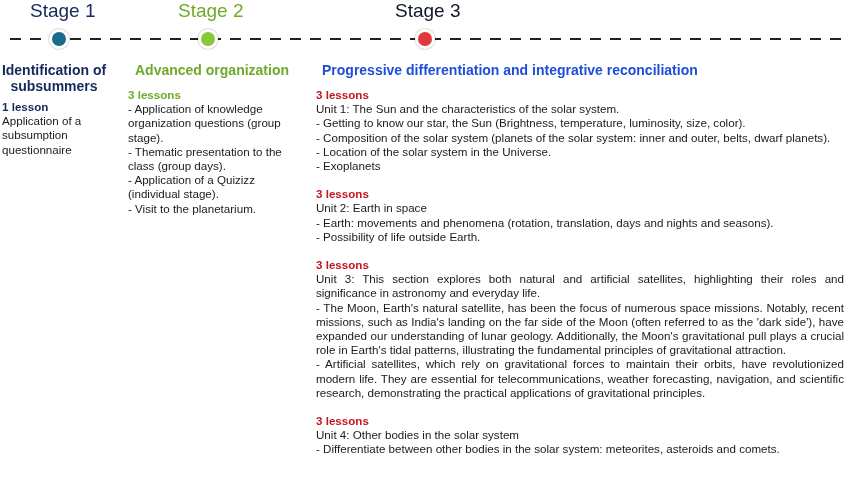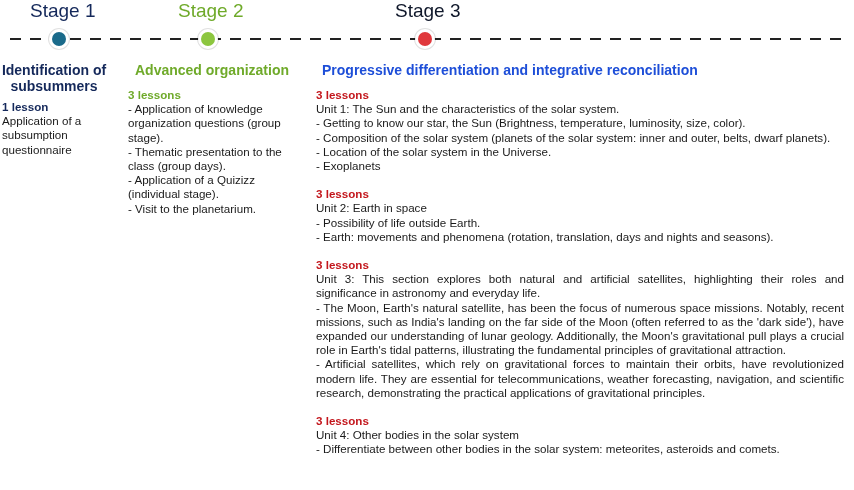--- a/index.html
+++ b/index.html
@@ -63,22 +63,22 @@
     <span class="line lessons">3 lessons</span>
     <span class="line">Unit 1: The Sun and the characteristics of the solar system.</span>
     <span class="line">- Getting to know our star, the Sun (Brightness, temperature, luminosity, size, color).</span>
     <span class="line">- Composition of the solar system (planets of the solar system: inner and outer, belts, dwarf planets).</span>
     <span class="line">- Location of the solar system in the Universe.</span>
     <span class="line">- Exoplanets</span>
   </div>
   <div class="block">
     <span class="line lessons">3 lessons</span>
     <span class="line">Unit 2: Earth in space</span>
+    <span class="line">- Earth: movements and phenomena (rotation, translation, days and nights and seasons).</span>
     <span class="line">- Possibility of life outside Earth.</span>
-    <span class="line">- Earth: movements and phenomena (rotation, translation, days and nights and seasons).</span>
   </div>
   <div class="block">
     <span class="line lessons">3 lessons</span>
     <span class="line">Unit 3: This section explores both natural and artificial satellites, highlighting their roles and significance in astronomy and everyday life.</span>
     <span class="line">- The Moon, Earth's natural satellite, has been the focus of numerous space missions. Notably, recent missions, such as India's landing on the far side of the Moon (often referred to as the 'dark side'), have expanded our understanding of lunar geology. Additionally, the Moon's gravitational pull plays a crucial role in Earth's tidal patterns, illustrating the fundamental principles of gravitational attraction.</span>
     <span class="line">- Artificial satellites, which rely on gravitational forces to maintain their orbits, have revolutionized modern life. They are essential for telecommunications, weather forecasting, navigation, and scientific research, demonstrating the practical applications of gravitational principles.</span>
   </div>
   <div class="block">
     <span class="line lessons">3 lessons</span>
     <span class="line">Unit 4: Other bodies in the solar system</span>

